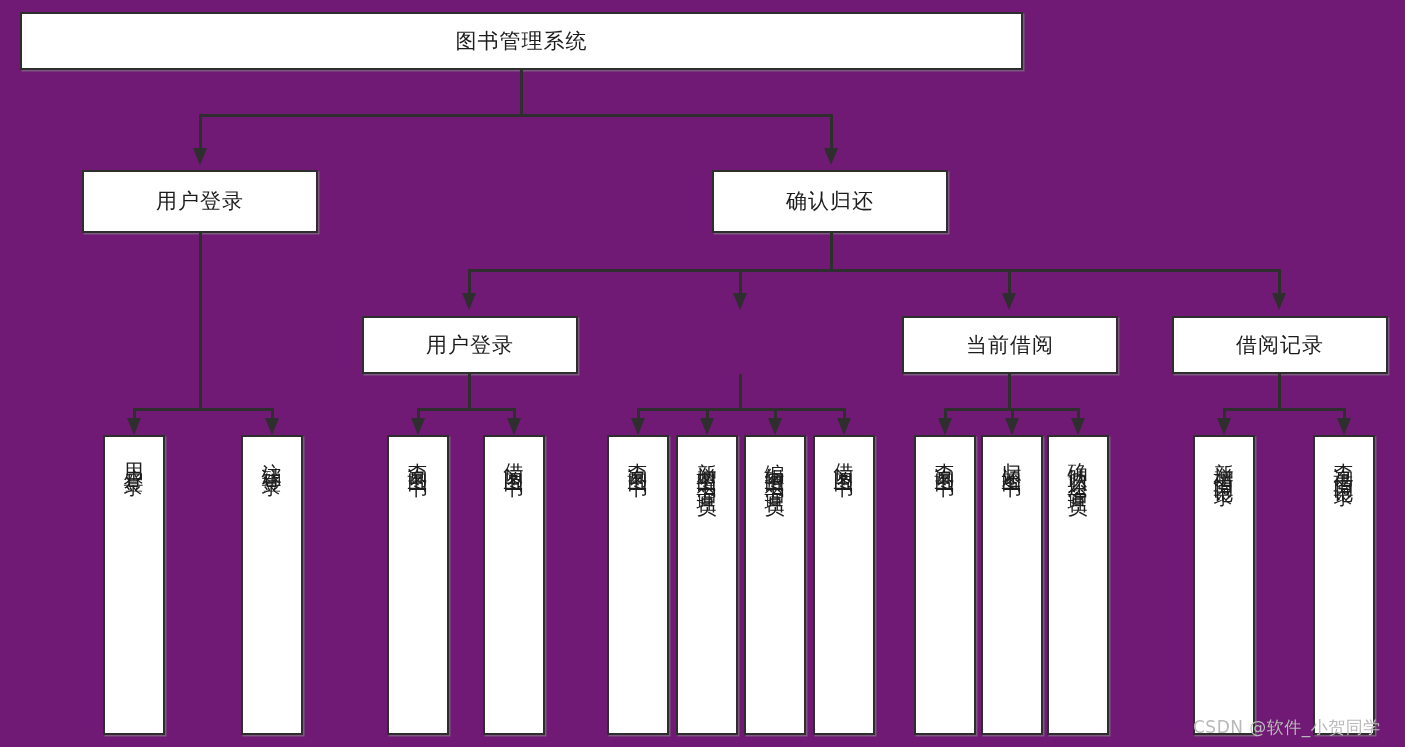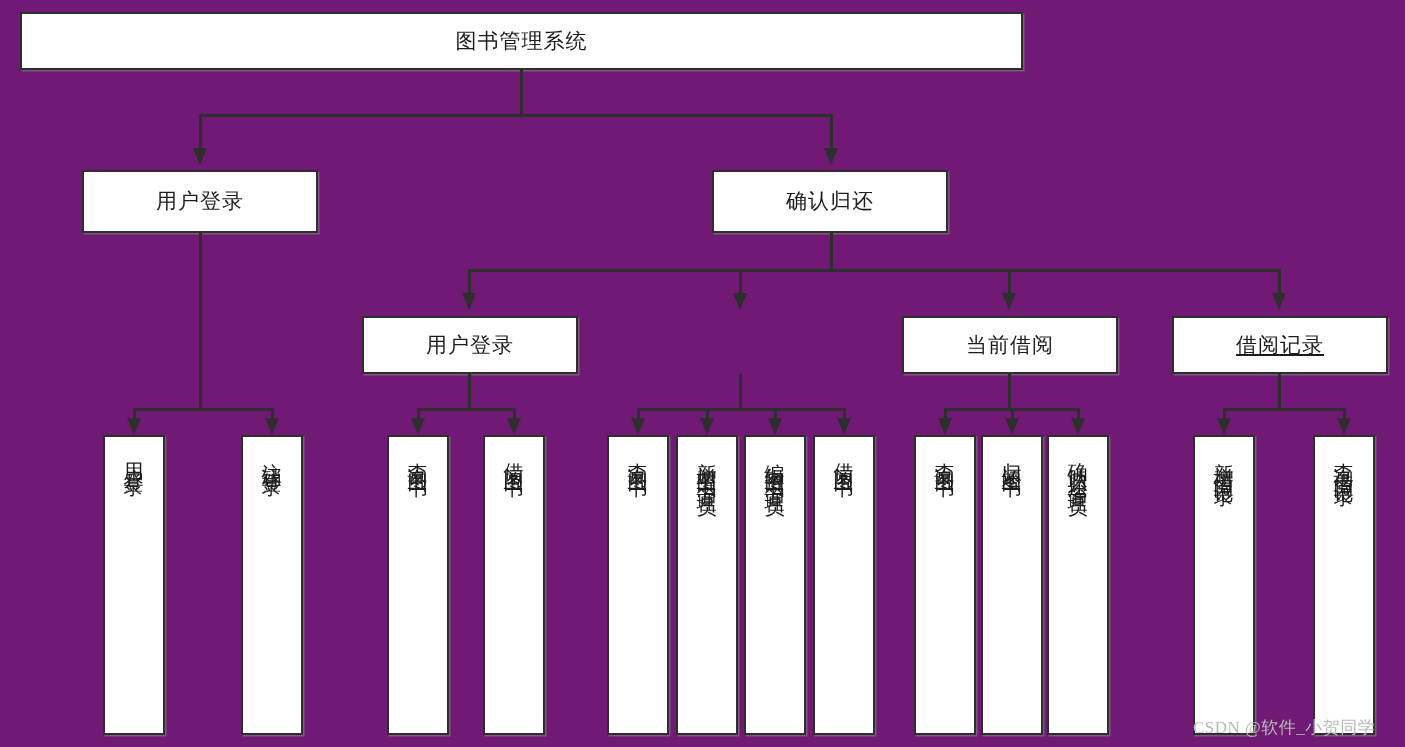--- a/index.html
+++ b/index.html
@@ -64,21 +64,20 @@
     border-right: 7.5px solid transparent;
     border-top: 17px solid #2e2e2e;
   }
   
   #watermark {
     position: absolute;
     font-size: 17px;
     color: #b9b9b9;
     white-space: nowrap;
     letter-spacing: 0.5px;
-    font-family: Liberation Serif, serif;
   }
 </style>
 </head>
 <body>
 
 <div id="canvas">
 
   <div class="node h" style="left:20px; top:12px; width:1003px; height:58px;">
     <span>图书管理系统</span>
   </div>
@@ -125,21 +124,21 @@
 
   <div class="node h" style="left:362px; top:316px; width:216px; height:58px;">
     <span>用户登录</span>
   </div>
 
 
   <div class="node h" style="left:902px; top:316px; width:216px; height:58px;">
     <span>当前借阅</span>
   </div>
 
-  <div class="node h" style="left:1172px; top:316px; width:216px; height:58px;text-decoration:underline;">
+  <div class="node h" style="left:1172px; top:316px; width:216px; height:58px;">
     <span>借阅记录</span>
   </div>
 
   <div class="vline" style="left:468px; top:374px; height:34px;"></div>
   <div class="hline" style="left:417px; top:408px; width:98px;"></div>
   <div class="vline" style="left:417px; top:408px; height:10px;"></div>
   <div class="arrow" style="left:411px; top:418px;"></div>
   <div class="vline" style="left:513px; top:408px; height:10px;"></div>
   <div class="arrow" style="left:507px; top:418px;"></div>
 

